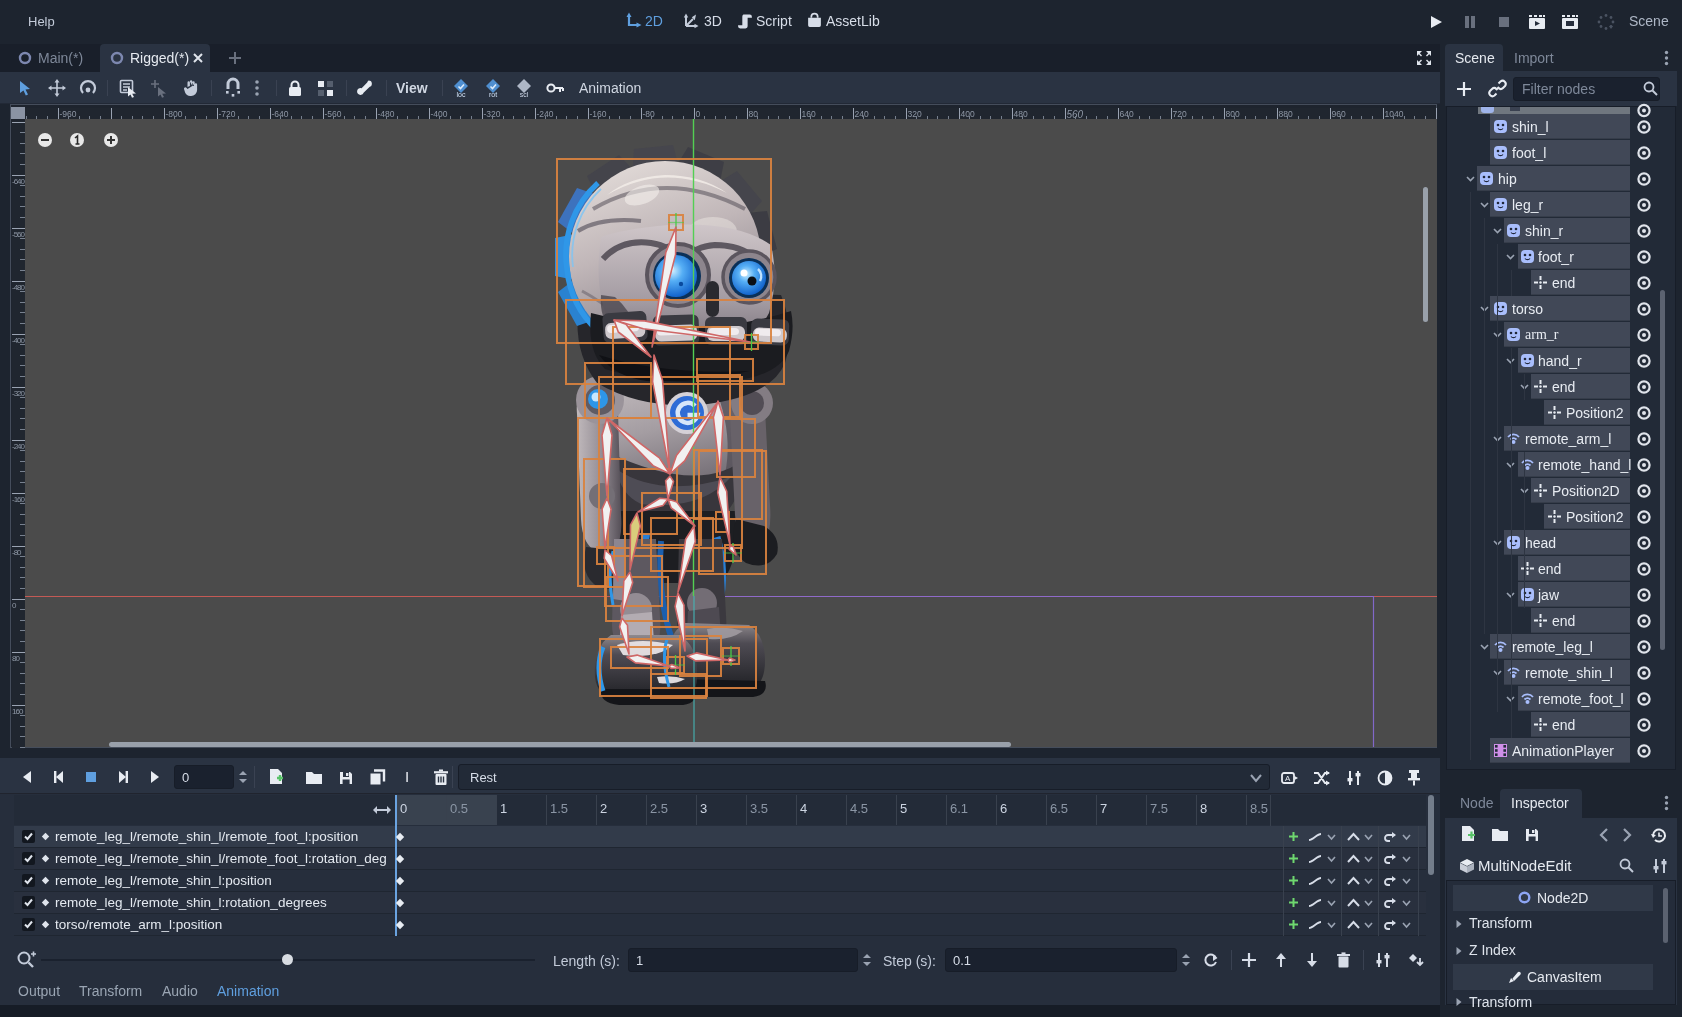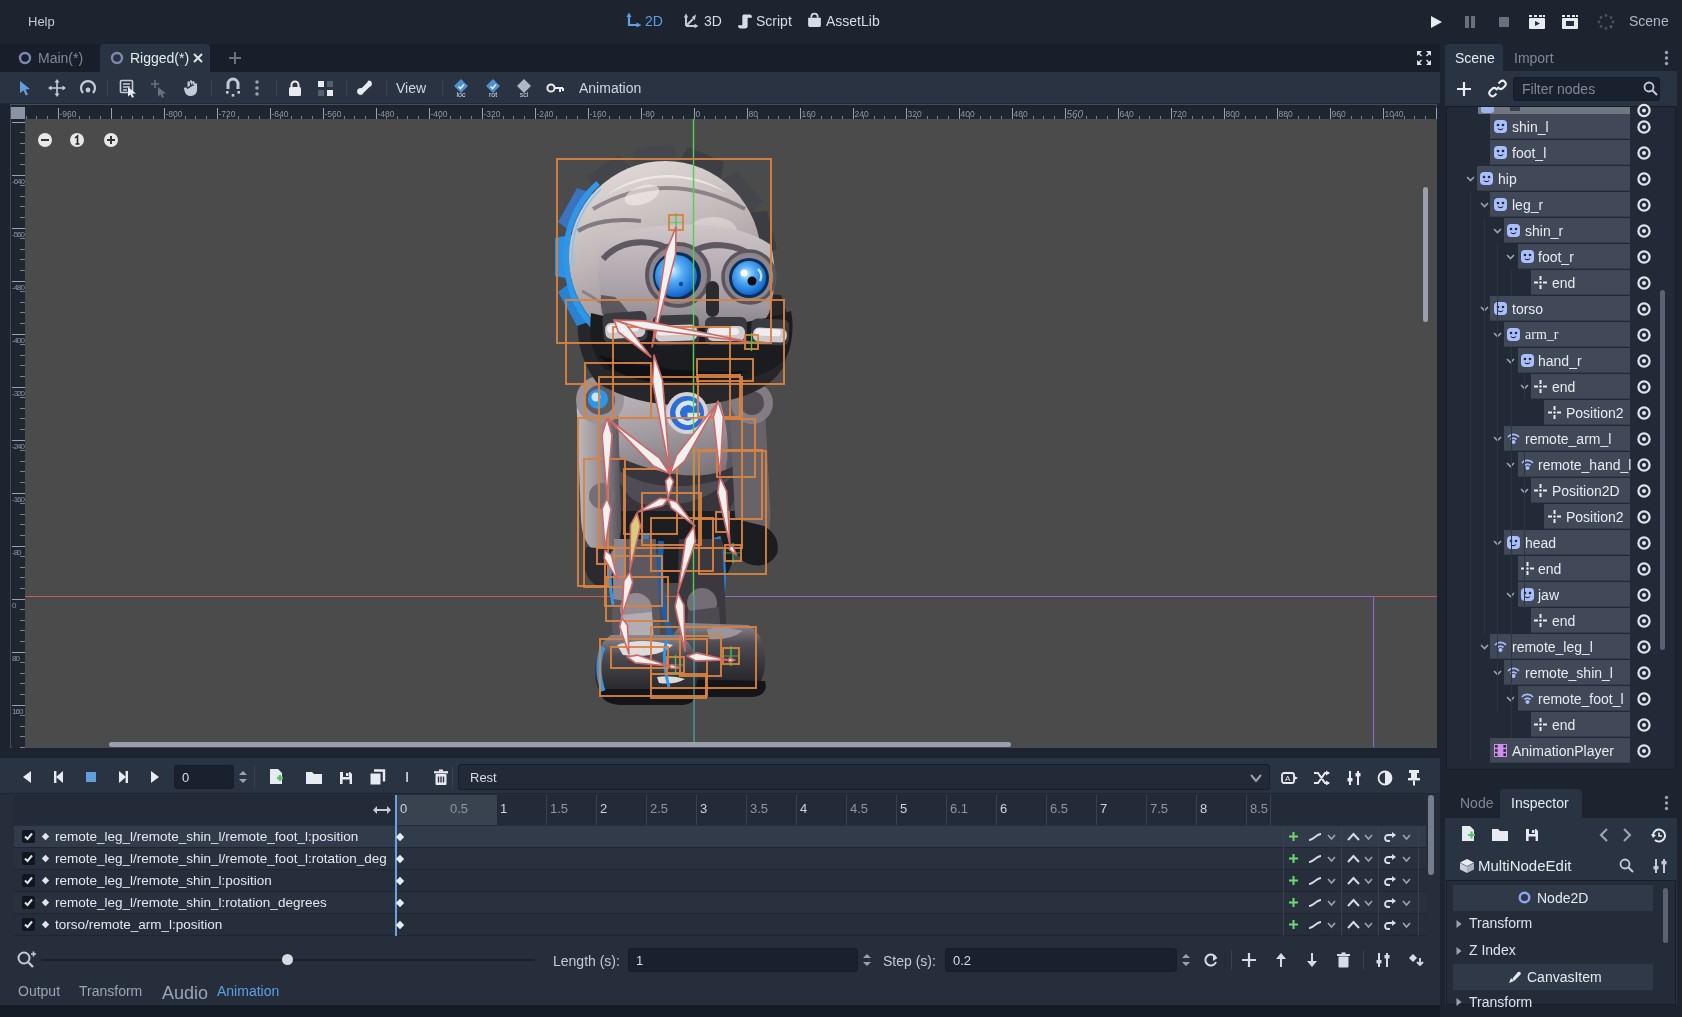--- a/index.html
+++ b/index.html
@@ -184,21 +184,21 @@
   <g fill="#8b95a5">
           <rect x="10" y="1" width="6" height="6" opacity="0.45"></rect>
           <rect x="1" y="10" width="6" height="6" opacity="0.45"></rect>
         </g>
  </svg>
  <div class="sep" style="left:346px;top:80px;height:16px;"></div>
  <svg class="abs" width="18" height="18" viewBox="0 0 18 18" style="left:356px;top:79px;">
   <path d="M12.5 1.5 a3.4 3.4 0 0 1 3.4 3.4 a3.4 3.4 0 0 1 -2.4 3.2 L7.8 13.5 a3.4 3.4 0 0 1 -3.2 2.4 a3.4 3.4 0 1 1 1 -6.6 L11.2 3.6 a3.4 3.4 0 0 1 1.3 -2.1 z" fill="#e8ecf2"></path>
  </svg>
  <div class="sep" style="left:386px;top:80px;height:16px;"></div>
- <div class="txt" style="left:396px;top:80px;font-size:14px;color:#d0d7e2;">View</div>
+ <div class="txt" style="left:396px;top:80px;font-size:14px;color:#d0d7e2;font-weight:bold;">View</div>
  <div class="sep" style="left:442px;top:80px;height:16px;"></div>
  <svg class="abs" width="22" height="20" viewBox="0 0 22 20" style="left:450px;top:78px;">
   <path d="M11 1 L18 8 L11 15 L4 8 z" fill="#4f8fd0"></path>
   <text x="11" y="19" font-size="7" fill="#cfe0f5" text-anchor="middle" font-family="Liberation Sans">loc</text>
   <path d="M8.5 8.5 l2 2 l3.5 -4" stroke="#dcebfa" stroke-width="1.6" fill="none"></path>
  </svg>
  <svg class="abs" width="22" height="20" viewBox="0 0 22 20" style="left:482px;top:78px;">
   <path d="M11 1 L18 8 L11 15 L4 8 z" fill="#4f8fd0"></path>
   <text x="11" y="19" font-size="7" fill="#cfe0f5" text-anchor="middle" font-family="Liberation Sans">rot</text>
   <path d="M8.5 8.5 l2 2 l3.5 -4" stroke="#dcebfa" stroke-width="1.6" fill="none"></path>
@@ -995,21 +995,21 @@
 <div class="abs" style="left:41px;top:959px;width:494px;height:2px;background:#1a212e;"></div>
 <div class="abs" style="left:282px;top:954px;width:11px;height:11px;border-radius:6px;background:#d8dce2;"></div>
 <div class="txt" style="left:553px;top:953px;font-size:14px;color:#c3cbd9;">Length (s):</div>
 <div class="input" style="left:628px;top:948px;width:230px;height:24px;"></div>
 <div class="txt" style="left:636px;top:953px;color:#d7dde8;">1</div>
 <svg class="abs" width="10" height="14" viewBox="0 0 10 14" style="left:862px;top:953px;">
       <path d="M1 5 L5 1 L9 5 z M1 9 L5 13 L9 9 z" fill="#9aa3b2"></path>
     </svg>
 <div class="txt" style="left:883px;top:953px;font-size:14px;color:#c3cbd9;">Step (s):</div>
 <div class="input" style="left:945px;top:948px;width:232px;height:24px;"></div>
-<div class="txt" style="left:953px;top:953px;color:#d7dde8;">0.2</div>
+<div class="txt" style="left:953px;top:953px;color:#d7dde8;">0.1</div>
 <svg class="abs" width="10" height="14" viewBox="0 0 10 14" style="left:1181px;top:953px;">
       <path d="M1 5 L5 1 L9 5 z M1 9 L5 13 L9 9 z" fill="#9aa3b2"></path>
     </svg>
 <svg class="abs" width="16" height="16" viewBox="0 0 16 16" style="left:1203px;top:952px;">
       <path d="M13 6 a5.5 5.5 0 1 0 0 4" fill="none" stroke="#d7dde8" stroke-width="2"></path>
       <path d="M10 3 L14.5 6 L10 9 z" fill="#d7dde8"></path>
     </svg>
 <div class="sep" style="left:1231px;top:950px;height:20px;"></div>
 <svg class="abs" width="16" height="16" viewBox="0 0 16 16" style="left:1241px;top:952px;">
       <path d="M8 1 V15 M1 8 H15" stroke="#d7dde8" stroke-width="2.2"></path>
@@ -1035,21 +1035,21 @@
       <rect x="1.5" y="8" width="5" height="3.4" fill="#d7dde8"></rect>
       <rect x="9.5" y="3" width="5" height="3.4" fill="#d7dde8"></rect>
     </svg>
 <svg class="abs" width="17" height="16" viewBox="0 0 17 16" style="left:1408px;top:952px;">
       <path d="M5 2 L9 6 L5 10 L1 6 z" fill="#d7dde8"></path>
       <path d="M12 6 v7 M9 10 l3 3 l3 -3" fill="none" stroke="#d7dde8" stroke-width="1.8"></path>
     </svg>
 
 <div class="txt" style="left:18px;top:983px;font-size:14px;color:#9aa5b3;">Output</div>
 <div class="txt" style="left:79px;top:983px;font-size:14px;color:#9aa5b3;">Transform</div>
-<div class="txt" style="left:162px;top:983px;font-size:18px;color:#9aa5b3;">Audio</div>
+<div class="txt" style="left:162px;top:983px;font-size:14px;color:#9aa5b3;">Audio</div>
 <div class="txt" style="left:217px;top:983px;font-size:14px;color:#5f9fdf;">Animation</div>
 <div class="abs" style="left:0;top:1005px;width:1682px;height:12px;background:#161c26;"></div>
 
 <div class="abs" style="left:1440px;top:44px;width:242px;height:973px;background:#1d242f;"></div>
 <div class="abs" style="left:1445px;top:44px;width:58px;height:27px;background:#2a3342;border-radius:4px 4px 0 0;"></div>
 <div class="txt" style="left:1455px;top:50px;font-size:14px;color:#e6eaf0;">Scene</div>
 <div class="txt dim" style="left:1514px;top:50px;font-size:14px;">Import</div>
 <svg class="abs" width="5" height="16" viewBox="0 0 5 16" style="left:1664px;top:50px;">
       <g fill="#9aa3b2">
         <circle cx="2.5" cy="2.5" r="1.7"></circle>

